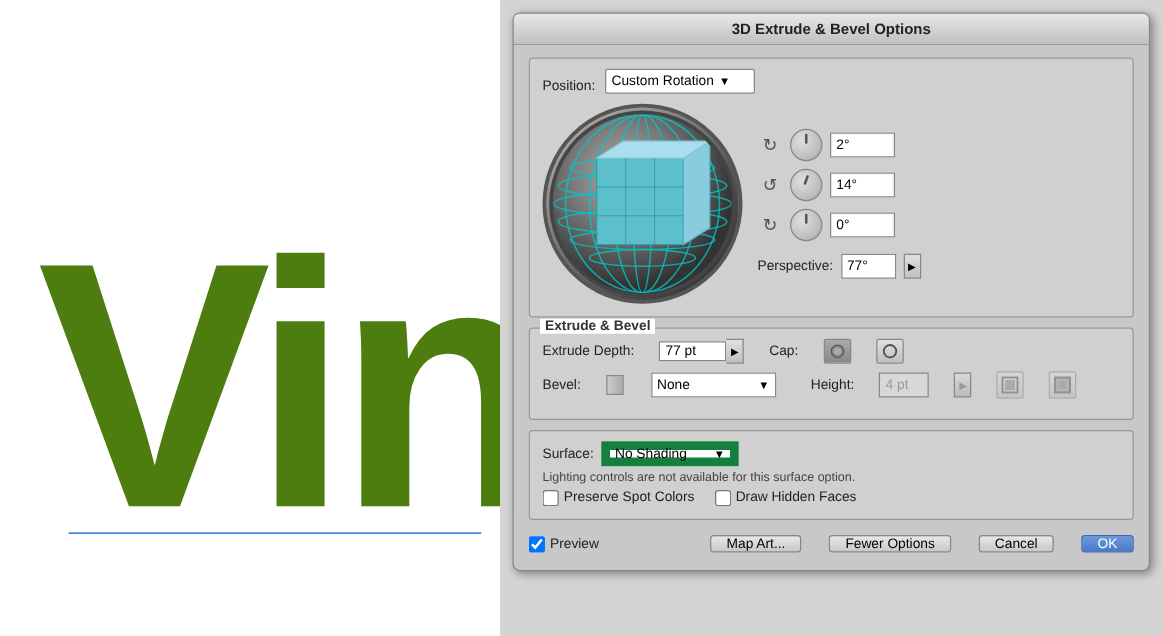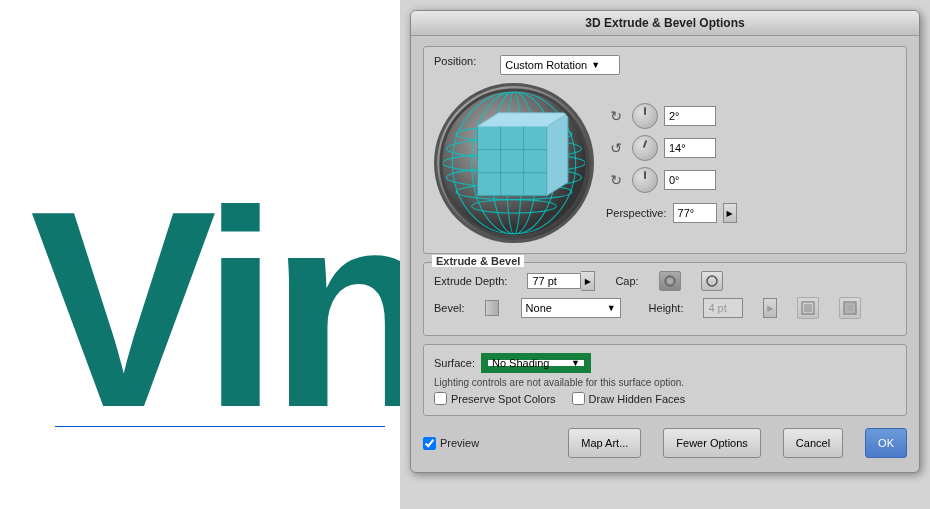--- a/index.html
+++ b/index.html
@@ -23,21 +23,21 @@
       background: #ffffff;
       overflow: hidden;
     }
 
     .vin-text {
       position: absolute;
       bottom: 60px;
       left: 30px;
       font-size: 280px;
       font-weight: 900;
-      color: #0f766e;
+      color: #4d7c0f;
       font-family: Arial Black, Impact, sans-serif;
       line-height: 1;
       letter-spacing: -10px;
     }
 
     .baseline-line {
       position: absolute;
       bottom: 82px;
       left: 55px;
       width: 330px;
@@ -88,22 +88,22 @@
       left: 8px;
       background: #ffffff;
       padding: 0 4px;
       font-size: 11px;
       font-weight: bold;
       color: #333;
     }
 
     .position-row {
       display: flex;
-      align-items: flex-start;
-      gap: 24px;
+      align-items: flex-end;
+      gap: 8px;
       margin-bottom: 4px;
     }
 
     .position-label {
       font-size: 11px;
       color: #222;
       white-space: nowrap;
     }
 
     .position-dropdown {
@@ -349,21 +349,21 @@
     }
 
     .surface-note {
       font-size: 10px;
       color: #444;
       margin: 4px 0;
     }
 
     .checkbox-row {
       display: flex;
-      align-items: center;
+      align-items: flex-start;
       gap: 4px;
     }
 
     .check-label {
       font-size: 11px;
       color: #222;
     }
 
     
     .bottom-row {
@@ -376,21 +376,21 @@
 
     .preview-checkbox {
       display: flex;
       align-items: center;
       gap: 4px;
     }
 
     .spacer { flex: 1; }
 
     .btn {
-      height: 30px;
+      height: 14px;
       padding: 0 12px;
       font-size: 11px;
       background: linear-gradient(to bottom, #e8e8e8, #c8c8c8);
       border: 1px solid #888;
       border-radius: 3px;
       cursor: pointer;
       white-space: nowrap;
     }
 
     .btn-default {

